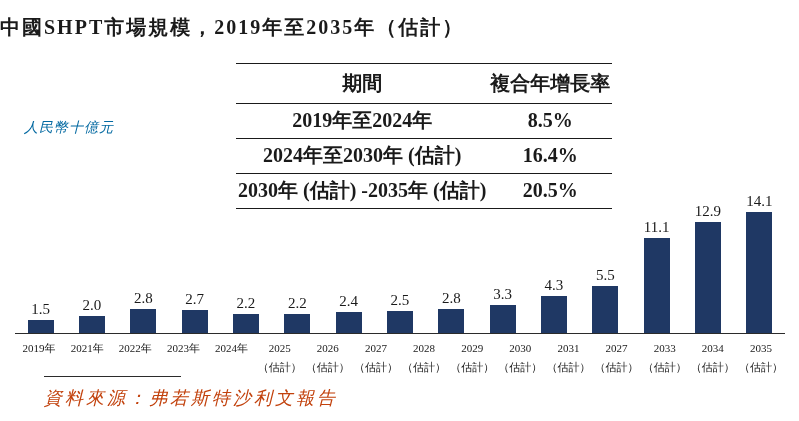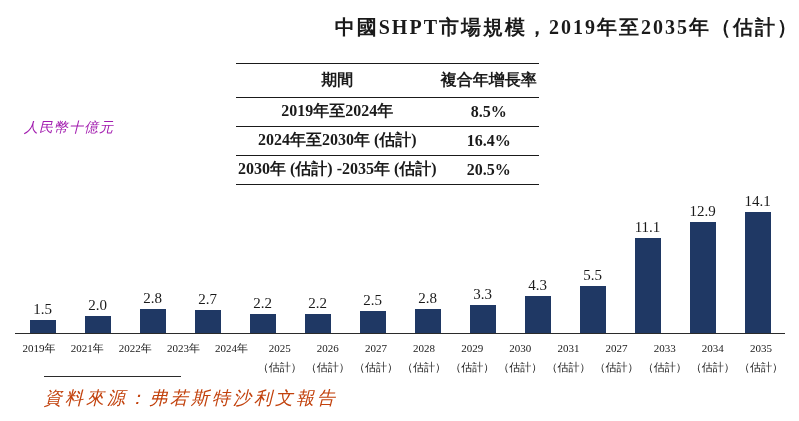--- a/index.html
+++ b/index.html
@@ -11,54 +11,54 @@
     font-family: "Liberation Serif", "DejaVu Serif", serif;
     color: #1a1a1a;
     overflow: hidden;
   }
   
   .title {
     position: absolute;
     top: 14px;
     left: 0;
     width: 100%;
-    text-align: right;
+    text-align: left;
     font-size: 20px;
     font-weight: bold;
     letter-spacing: 2px;
   }
   
   .cagr-table {
     position: absolute;
     left: 236px;
     top: 63px;
     width: 301px;
     border-collapse: collapse;
-    font-size: 16px;
+    font-size: 20px;
   }
   .cagr-table th, .cagr-table td {
     padding: 3px 2px 4px 2px;
     text-align: center;
     font-weight: bold;
     white-space: nowrap;
   }
   .cagr-table th { font-weight: bold; padding-top: 6px; padding-bottom: 6px; }
   .cagr-table tr { border-bottom: 1.5px solid #1a1a1a; }
   .cagr-table thead tr { border-top: 1.5px solid #1a1a1a; }
   .col-period { width: 62%; }
   .col-cagr  { width: 38%; }
   
   .y-unit {
     position: absolute;
     left: 24px;
     top: 119px;
     font-size: 14px;
     font-style: italic;
     letter-spacing: 1px;
-    color: #a21caf;
+    color: #0369a1;
   }
   
   .chart-area {
     position: absolute;
     left: 15px;
     top: 188px;
     width: 770px;
   }
   .bars-row {
     display: flex;
@@ -161,20 +161,24 @@
         </div>
         <div class="bar-col">
           <div class="bar-value">2.2</div>
           <div class="bar-rect" style="height: 19px; background: rgb(31, 56, 100);"></div>
         </div>
         <div class="bar-col">
           <div class="bar-value">2.2</div>
           <div class="bar-rect" style="height: 19px; background: rgb(31, 56, 100);"></div>
         </div>
         <div class="bar-col">
+          <div class="bar-value">2.4</div>
+          <div class="bar-rect" style="height: 21px; background: rgb(31, 56, 100);"></div>
+        </div>
+        <div class="bar-col">
           <div class="bar-value">2.5</div>
           <div class="bar-rect" style="height: 22px; background: rgb(31, 56, 100);"></div>
         </div>
         <div class="bar-col">
           <div class="bar-value">2.8</div>
           <div class="bar-rect" style="height: 24px; background: rgb(31, 56, 100);"></div>
         </div>
         <div class="bar-col">
           <div class="bar-value">3.3</div>
           <div class="bar-rect" style="height: 28px; background: rgb(31, 56, 100);"></div>

